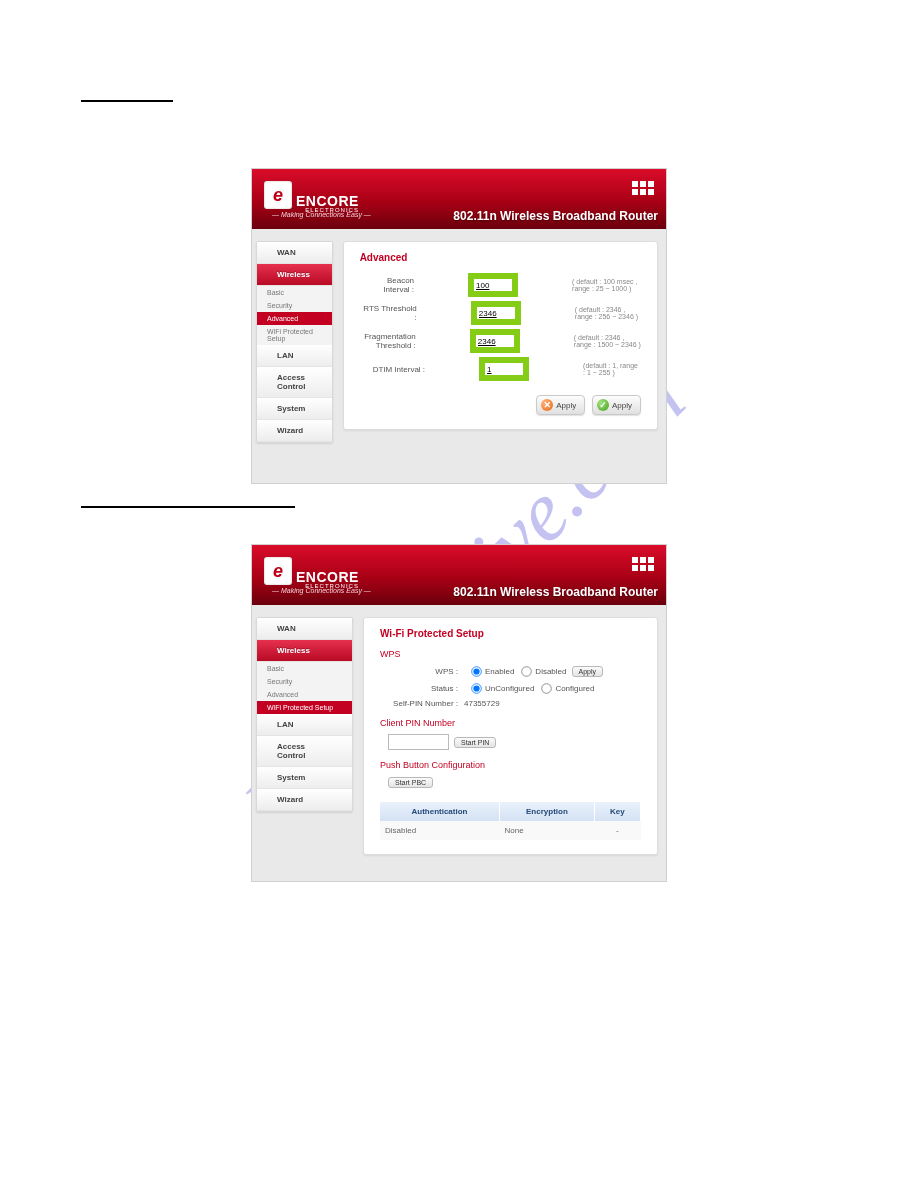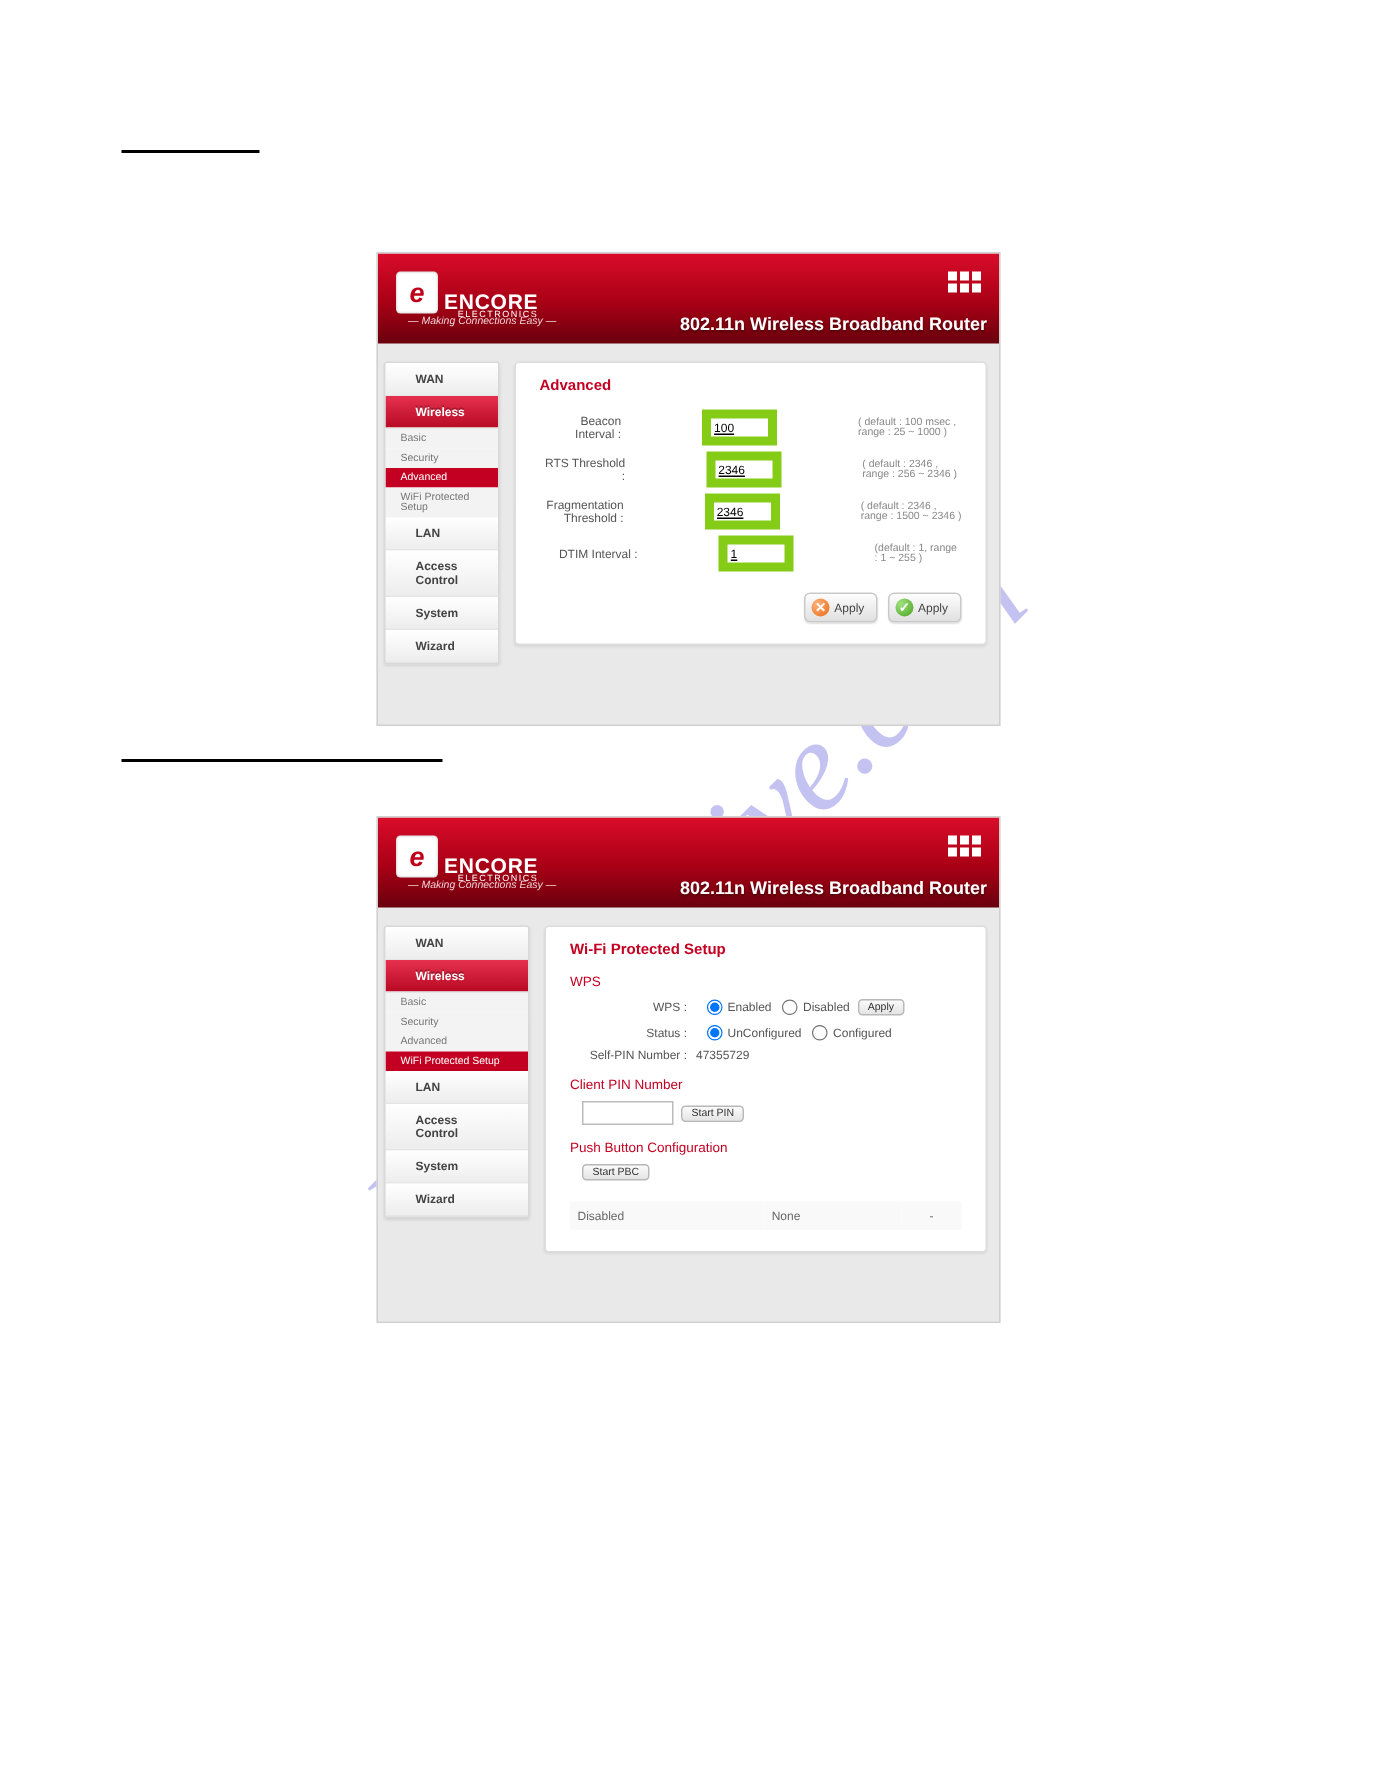--- a/index.html
+++ b/index.html
@@ -422,20 +422,25 @@
           <button class="small-btn">Start PIN</button>
         </div>
 
         <div class="panel-section-title">Push Button Configuration</div>
         <div style="margin-left:8px;">
           <button class="small-btn" style="margin-left:0;">Start PBC</button>
         </div>
 
         <table class="wps-table">
           <tbody>
+              <tr>
+            <th>Authentication</th>
+            <th>Encryption</th>
+            <th>Key</th>
+          </tr>
           <tr>
             <td>Disabled</td>
             <td>None</td>
             <td style="text-align:center;">-</td>
           </tr>
         </tbody>
           </table>
       </div>
     </div>
   </div>

